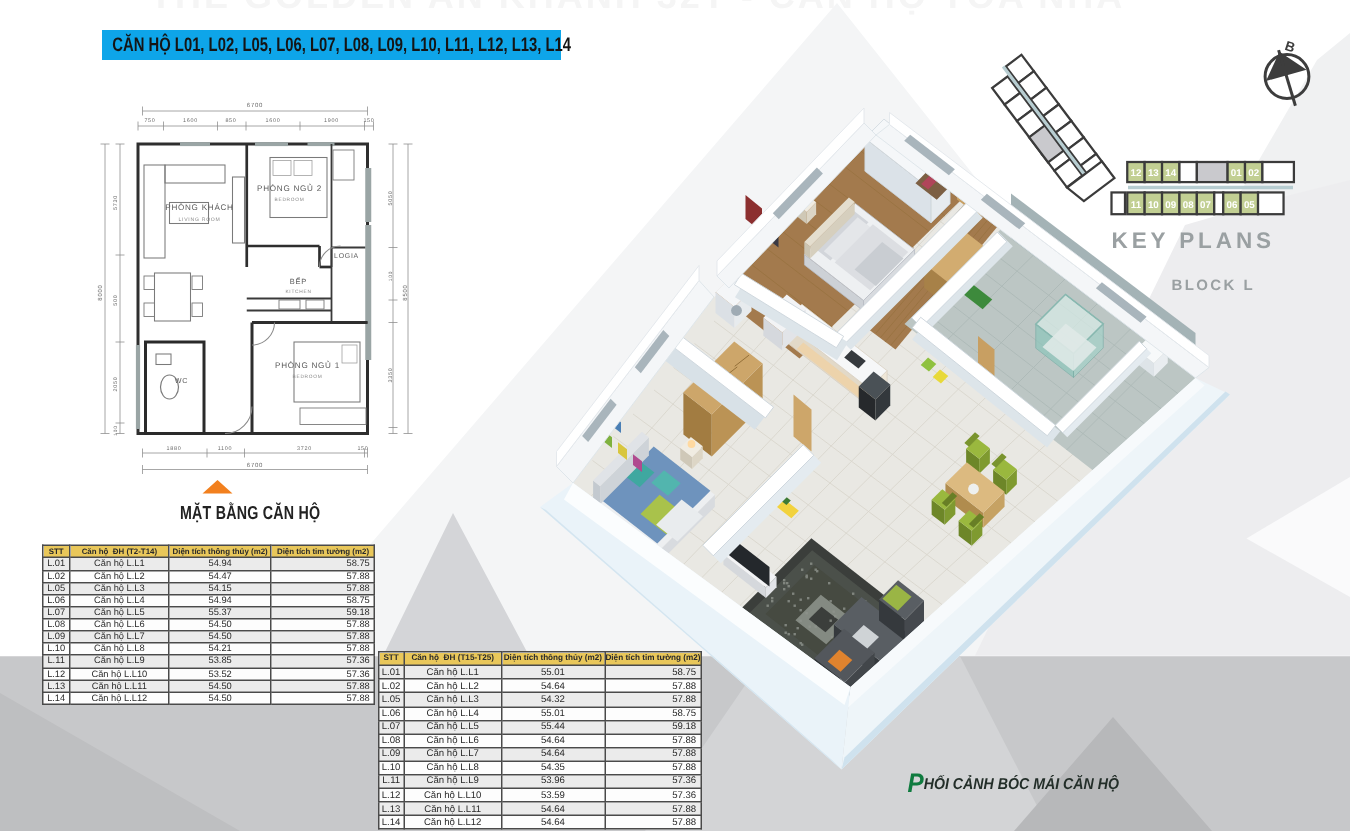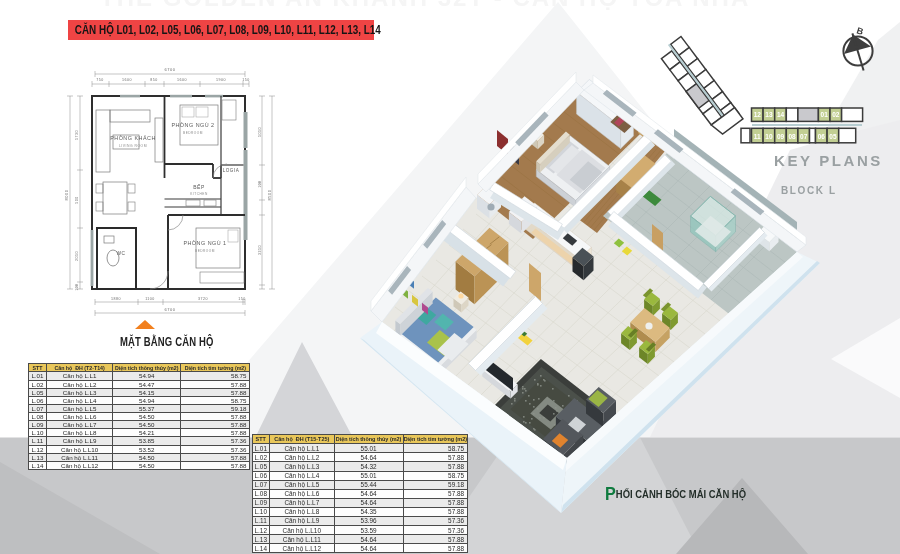--- a/index.html
+++ b/index.html
@@ -1,42 +1,42 @@
 <!DOCTYPE html>
 <html><head><meta charset="utf-8">
 <style>
 * { margin:0; padding:0; box-sizing:border-box; }
 body { font-family:"Liberation Sans",sans-serif; }
 #page { position:relative; width:900px; height:554px; background:#ffffff; overflow:hidden; }
-.khaki { position:absolute; left:68px; top:20px; width:306px; height:20px; background:#ef4444;
+.khaki { position:absolute; left:68px; top:20px; width:306px; height:20px; background:#0ea5e9;
   color:#151515; font-weight:bold; font-size:13px; line-height:20px; white-space:nowrap; }
 .khaki .kt { display:inline-block; transform:scaleX(0.76); transform-origin:left; padding-left:9px; }
 .banner { position:absolute; left:695px; top:2px; width:205px; height:15.5px; background:#9b9b9b;
   color:#ffffff; font-weight:bold; font-size:12.5px; line-height:15.5px; text-align:center;
   letter-spacing:0.5px; }
 .mbtitle { position:absolute; left:120px; top:335px; color:#222222; font-weight:bold;
   font-size:12.5px; letter-spacing:0.2px; white-space:nowrap; transform:scaleX(0.76);
   transform-origin:left; }
 .tri { position:absolute; left:135px; top:320px; width:0; height:0;
   border-left:10.5px solid transparent; border-right:10.5px solid transparent; border-bottom:9.5px solid #f2801e; }
 .dt { position:absolute; border-collapse:collapse; table-layout:fixed; background:#ffffff; }
 .dt td { border:0.8px solid #4a4a4a; text-align:center; color:#2a2a2a; overflow:hidden;
   white-space:nowrap; padding:0; }
 .dt .hd td { background:#e9c75a; font-weight:bold; font-size:0.85em; }
 .dt .odd td { background:#ebebeb; }
 .dt .even td { background:#fdfdfd; }
 .dt td.r { text-align:right; padding-right:3px; }
 #t1 { left:28px; top:363px; }
 #t2 { left:251.5px; top:434px; }
-.keyplans { position:absolute; left:774px; top:152px; color:#9aa0a2; font-weight:bold;
+.keyplans { position:absolute; left:741px; top:152px; color:#9aa0a2; font-weight:bold;
   font-size:15px; letter-spacing:2.6px; white-space:nowrap; }
 .blockl { position:absolute; left:781px; top:185px; color:#9aa0a2; font-weight:bold;
   font-size:10px; letter-spacing:1.6px; }
-.phoi { position:absolute; left:605px; top:484px; white-space:nowrap; color:#232e29;
-  font-weight:bold; font-size:10.5px; }
+.phoi { position:absolute; left:605px; top:512px; white-space:nowrap; color:#232e29;
+  font-weight:bold; font-size:10.5px;font-style:italic; }
 .phoi .pin { display:inline-block; transform:scaleX(0.9); transform-origin:left; }
 .phoi .big { color:#0f7b3f; font-size:18px; vertical-align:-2px; }
 .topstrip { position:absolute; left:100px; top:-16px; color:#f5f5f5; font-weight:bold; font-size:24px;
   letter-spacing:2px; white-space:nowrap; }
 </style></head>
 <body>
 <div id="page">
 <svg style="position:absolute;left:0;top:0" width="900" height="554" viewBox="0 0 900 554">
 <polygon points="558,2 82,554 996,554" fill="#f4f5f6"></polygon>
 <polygon points="0,438 255,438 302,342 415,554 0,554" fill="#d4d5d8"></polygon>

